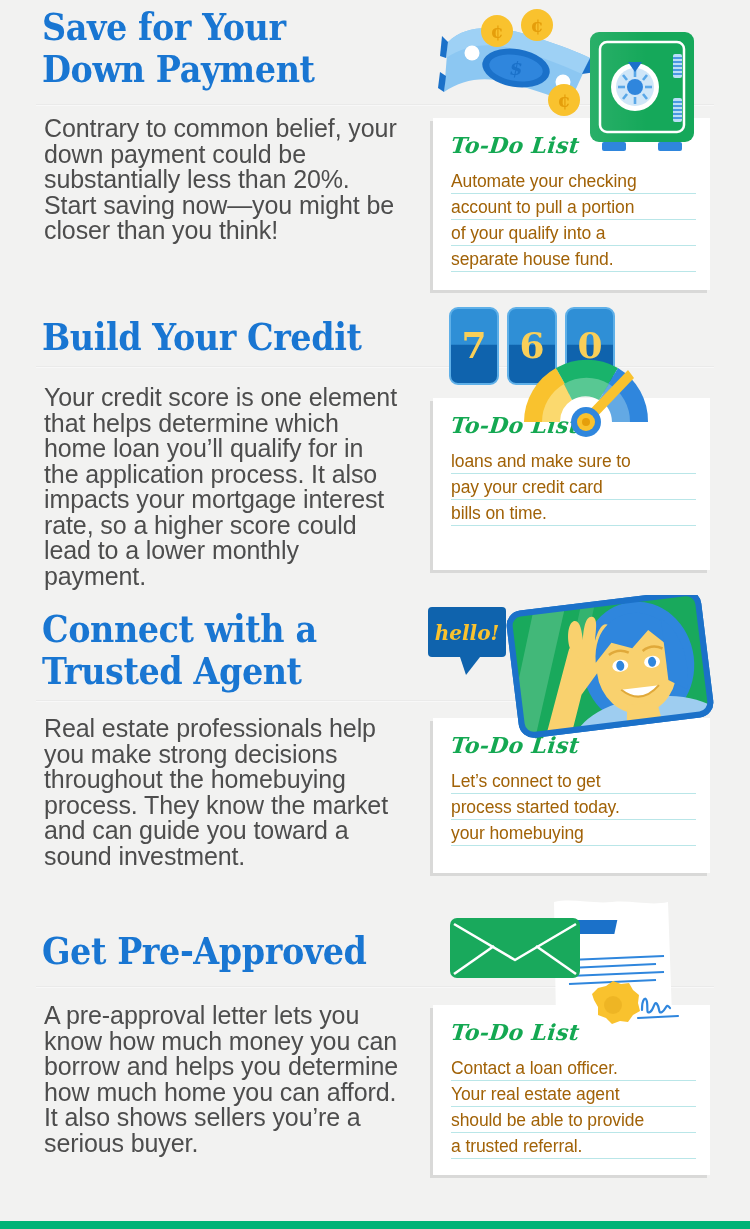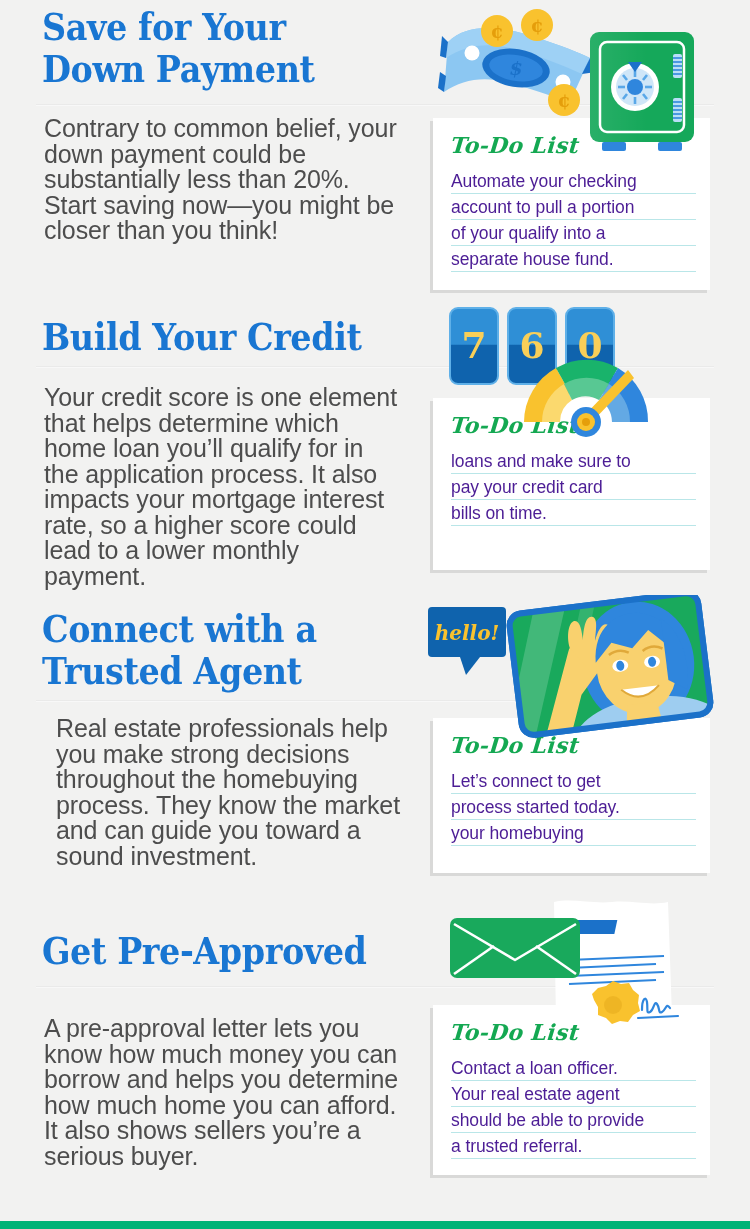--- a/index.html
+++ b/index.html
@@ -80,21 +80,21 @@
     transform: skewX(-6deg);
   }
   .todo-lines {
     position: absolute;
     left: 18px;
     right: 14px;
     top: 50px;
   }
   .todo-line {
     position: relative;
-    color: #4c1d95;
+    color: #a16207;
     font-size: 17.5px;
     line-height: 26px;
     height: 26px;
     letter-spacing: -0.1px;
     border-bottom: 1.5px solid #b9e6e8;
     white-space: nowrap;
   }
 
   
   #bottom-bar {
@@ -264,21 +264,21 @@
         </g>
       </svg>
     </div>
   </div>
 
   <div class="section" style="top:590px;height:300px;">
 
     <div class="heading" style="top:18px;">Connect with a
 Trusted Agent</div>
     <div class="divider" style="top:110px;"></div>
-    <div class="body-copy" style="top:126px;margin-left:12px;">Real estate professionals help you make strong decisions throughout the homebuying process. They know the market and can guide you toward a sound investment.</div>
+    <div class="body-copy" style="top:126px;">Real estate professionals help you make strong decisions throughout the homebuying process. They know the market and can guide you toward a sound investment.</div>
 
     <div class="todo-card" style="left:433px;top:128px;width:277px;height:155px;">
       <div class="todo-title">To-Do List</div>
       <div class="todo-lines">
         <div class="todo-line">Let’s connect to get</div>
         <div class="todo-line">process started today.</div>
         <div class="todo-line">your homebuying</div>
       </div>
     </div>
 
@@ -336,21 +336,21 @@
           <rect x="95" y="8" width="190" height="122" rx="12" fill="none" stroke="#1b71c9" stroke-width="6"></rect>
         </g>
       </svg>
     </div>
   </div>
 
   <div class="section" style="top:890px;height:330px;">
 
     <div class="heading" style="top:40px;">Get Pre-Approved</div>
     <div class="divider" style="top:96px;"></div>
-    <div class="body-copy" style="top:126px;">A pre-approval letter lets you know how much money you can borrow and helps you determine how much home you can afford. It also shows sellers you’re a serious buyer.</div>
+    <div class="body-copy" style="top:113px;">A pre-approval letter lets you know how much money you can borrow and helps you determine how much home you can afford. It also shows sellers you’re a serious buyer.</div>
 
     <div class="todo-card" style="left:433px;top:115px;width:277px;height:170px;">
       <div class="todo-title">To-Do List</div>
       <div class="todo-lines">
         <div class="todo-line">Contact a loan officer.</div>
         <div class="todo-line">Your real estate agent</div>
         <div class="todo-line">should be able to provide</div>
         <div class="todo-line">a trusted referral.</div>
       </div>
     </div>

